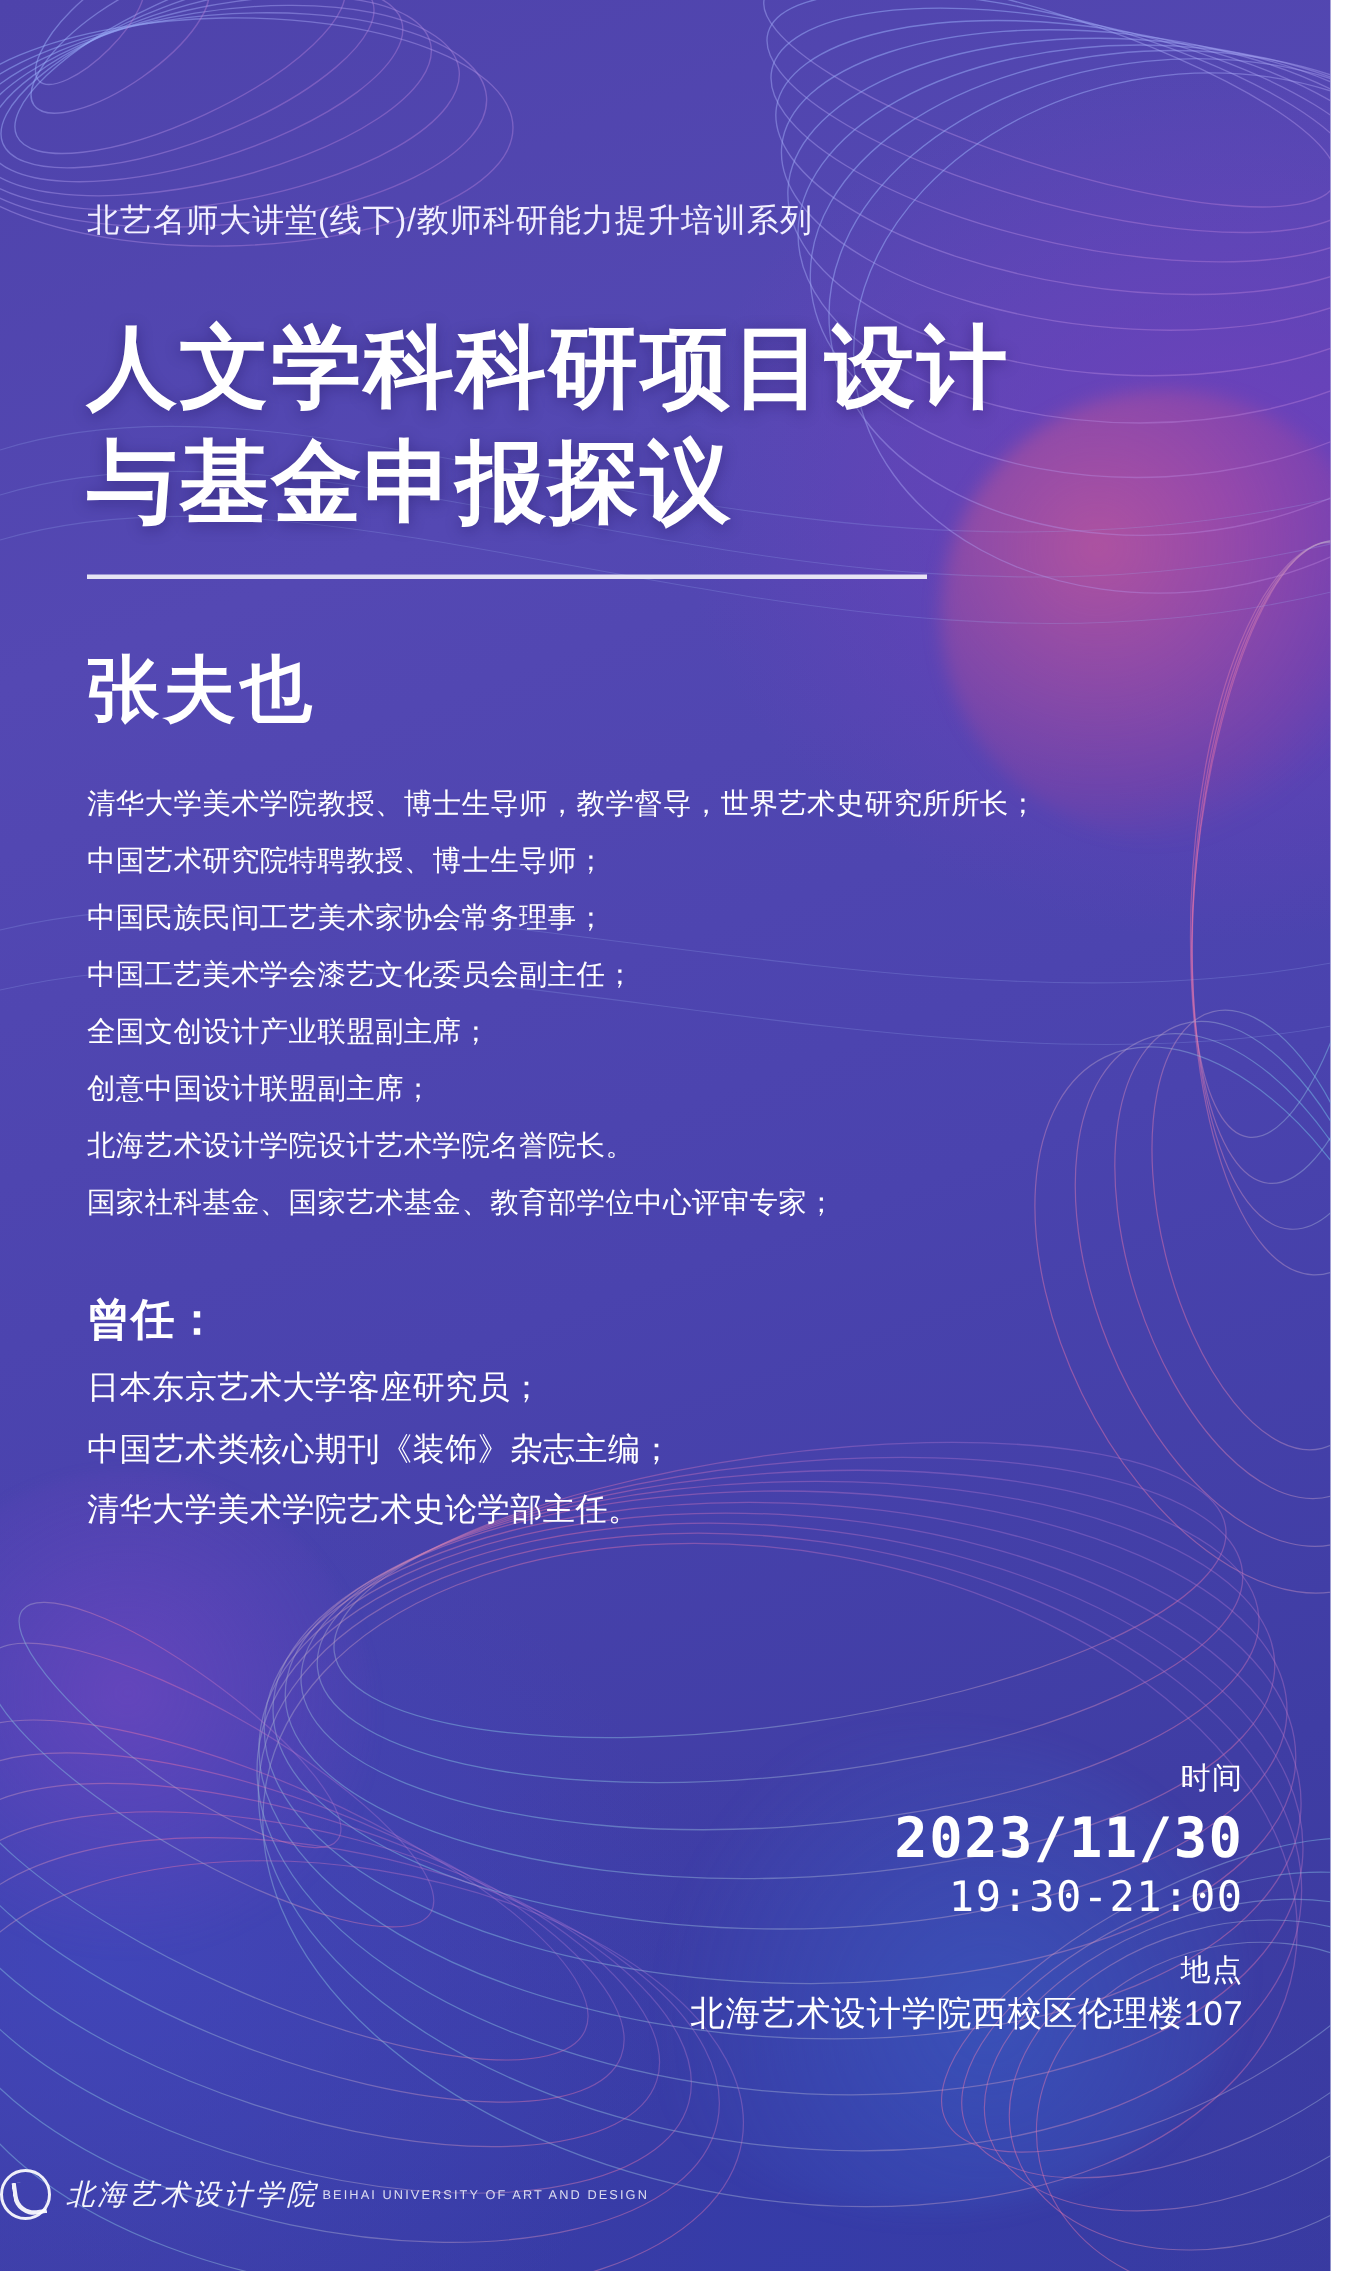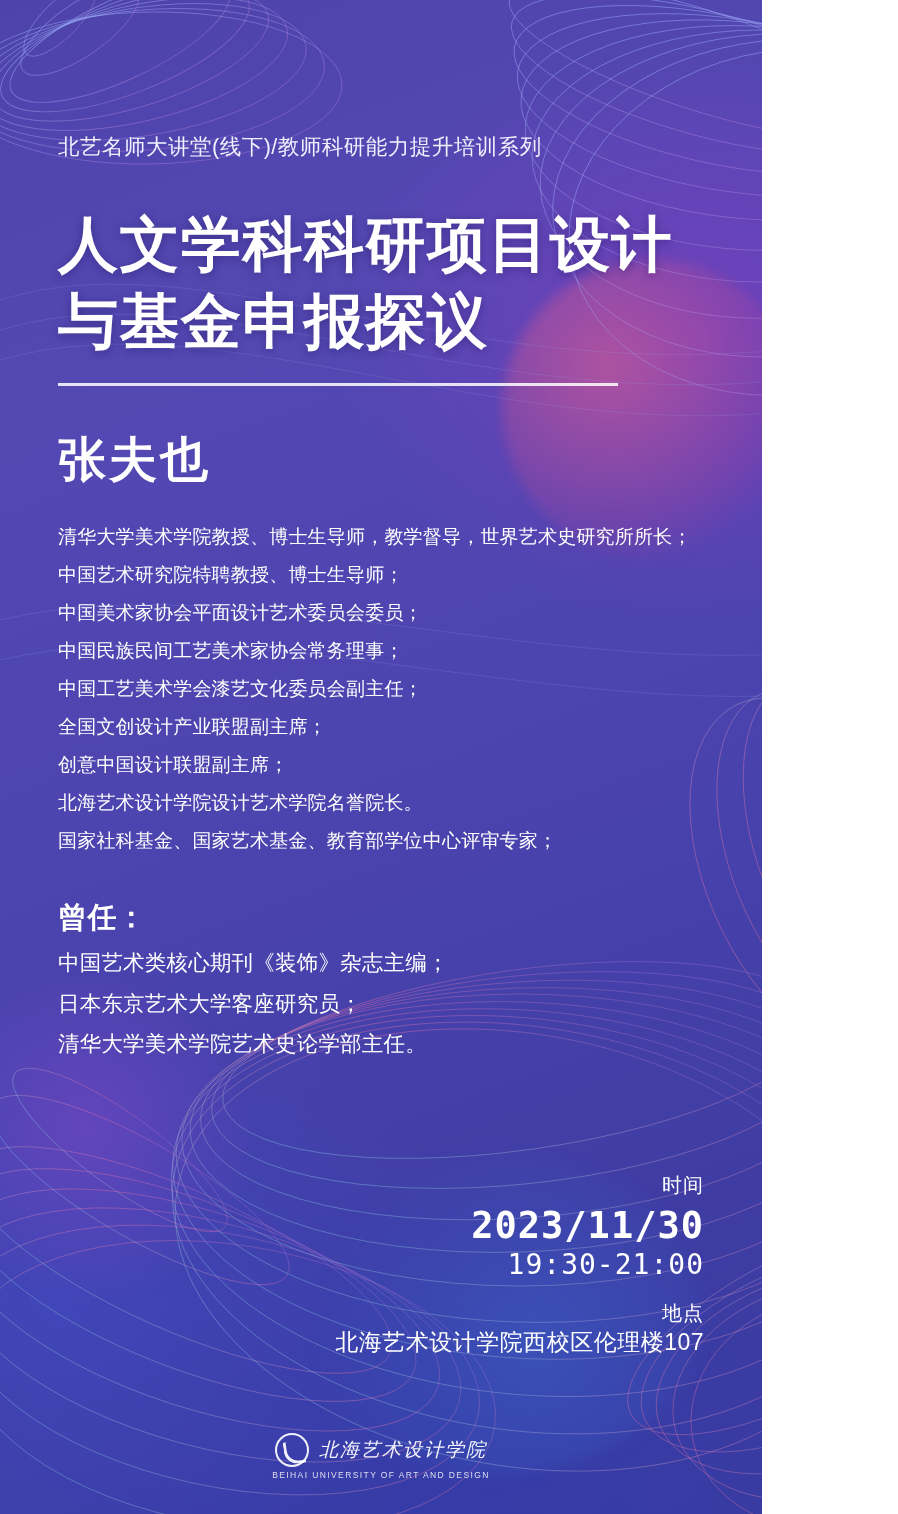--- a/index.html
+++ b/index.html
@@ -4,21 +4,21 @@
 <style>
   * { box-sizing: border-box; margin: 0; padding: 0; }
   html, body {
     width: 898px;
     height: 1514px;
     overflow: hidden;
     font-family: "Liberation Sans", sans-serif;
   }
   #poster {
     position: relative;
-    width: 762px;
+    width: 887px;
     height: 1514px;
     background: #4a47a8;
     background:
       radial-gradient(ellipse 520px 420px at 92% 22%, rgba(118,64,190,0.85) 0%, rgba(118,64,190,0) 70%),
       radial-gradient(ellipse 560px 460px at 8% 86%, rgba(64,72,190,0.75) 0%, rgba(64,72,190,0) 70%),
       radial-gradient(ellipse 700px 500px at 60% 100%, rgba(52,60,170,0.8) 0%, rgba(52,60,170,0) 70%),
       linear-gradient(160deg, #4e43ab 0%, #5448b3 25%, #4a43ae 55%, #3f3da4 80%, #3a3a9e 100%);
     overflow: hidden;
     color: #ffffff;
   }
@@ -138,21 +138,20 @@
     letter-spacing: 0.5px;
     margin-top: 0;
   }
 
   
   #logo {
     position: absolute;
     left: 0; right: 0;
     bottom: 34px;
     display: flex;
-    flex-direction: column;
     align-items: center;
     gap: 3px;
   }
   #logo-row { display: flex; align-items: center; gap: 10px; }
   .logo-mark {
     width: 34px; height: 34px;
     border: 2px solid rgba(255,255,255,0.92);
     border-radius: 50%;
     position: relative;
   }
@@ -291,34 +290,33 @@
         <div>与基金申报探议</div>
       </h1>
 
     <div class="rule"></div>
 
     <div class="speaker">张夫也</div>
 
     <ul class="bio">
         <li>清华大学美术学院教授、博士生导师，教学督导，世界艺术史研究所所长；</li>
         <li>中国艺术研究院特聘教授、博士生导师；</li>
-        <li>中国美术家协会平面设计艺术委员会委员；</li>
         <li>中国民族民间工艺美术家协会常务理事；</li>
         <li>中国工艺美术学会漆艺文化委员会副主任；</li>
         <li>全国文创设计产业联盟副主席；</li>
         <li>创意中国设计联盟副主席；</li>
         <li>北海艺术设计学院设计艺术学院名誉院长。</li>
         <li>国家社科基金、国家艺术基金、教育部学位中心评审专家；</li>
       </ul>
 
     <div class="former-wrap">
       <div class="former-label">曾任：</div>
       <ul class="former">
+          <li>日本东京艺术大学客座研究员；</li>
           <li>中国艺术类核心期刊《装饰》杂志主编；</li>
-          <li>日本东京艺术大学客座研究员；</li>
           <li>清华大学美术学院艺术史论学部主任。</li>
         </ul>
     </div>
   </div>
 
   <div id="info">
     <div class="info-label">时间</div>
     <div class="date">2023/11/30</div>
     <div class="time">19:30-21:00</div>
     <div class="info-label place-label">地点</div>

